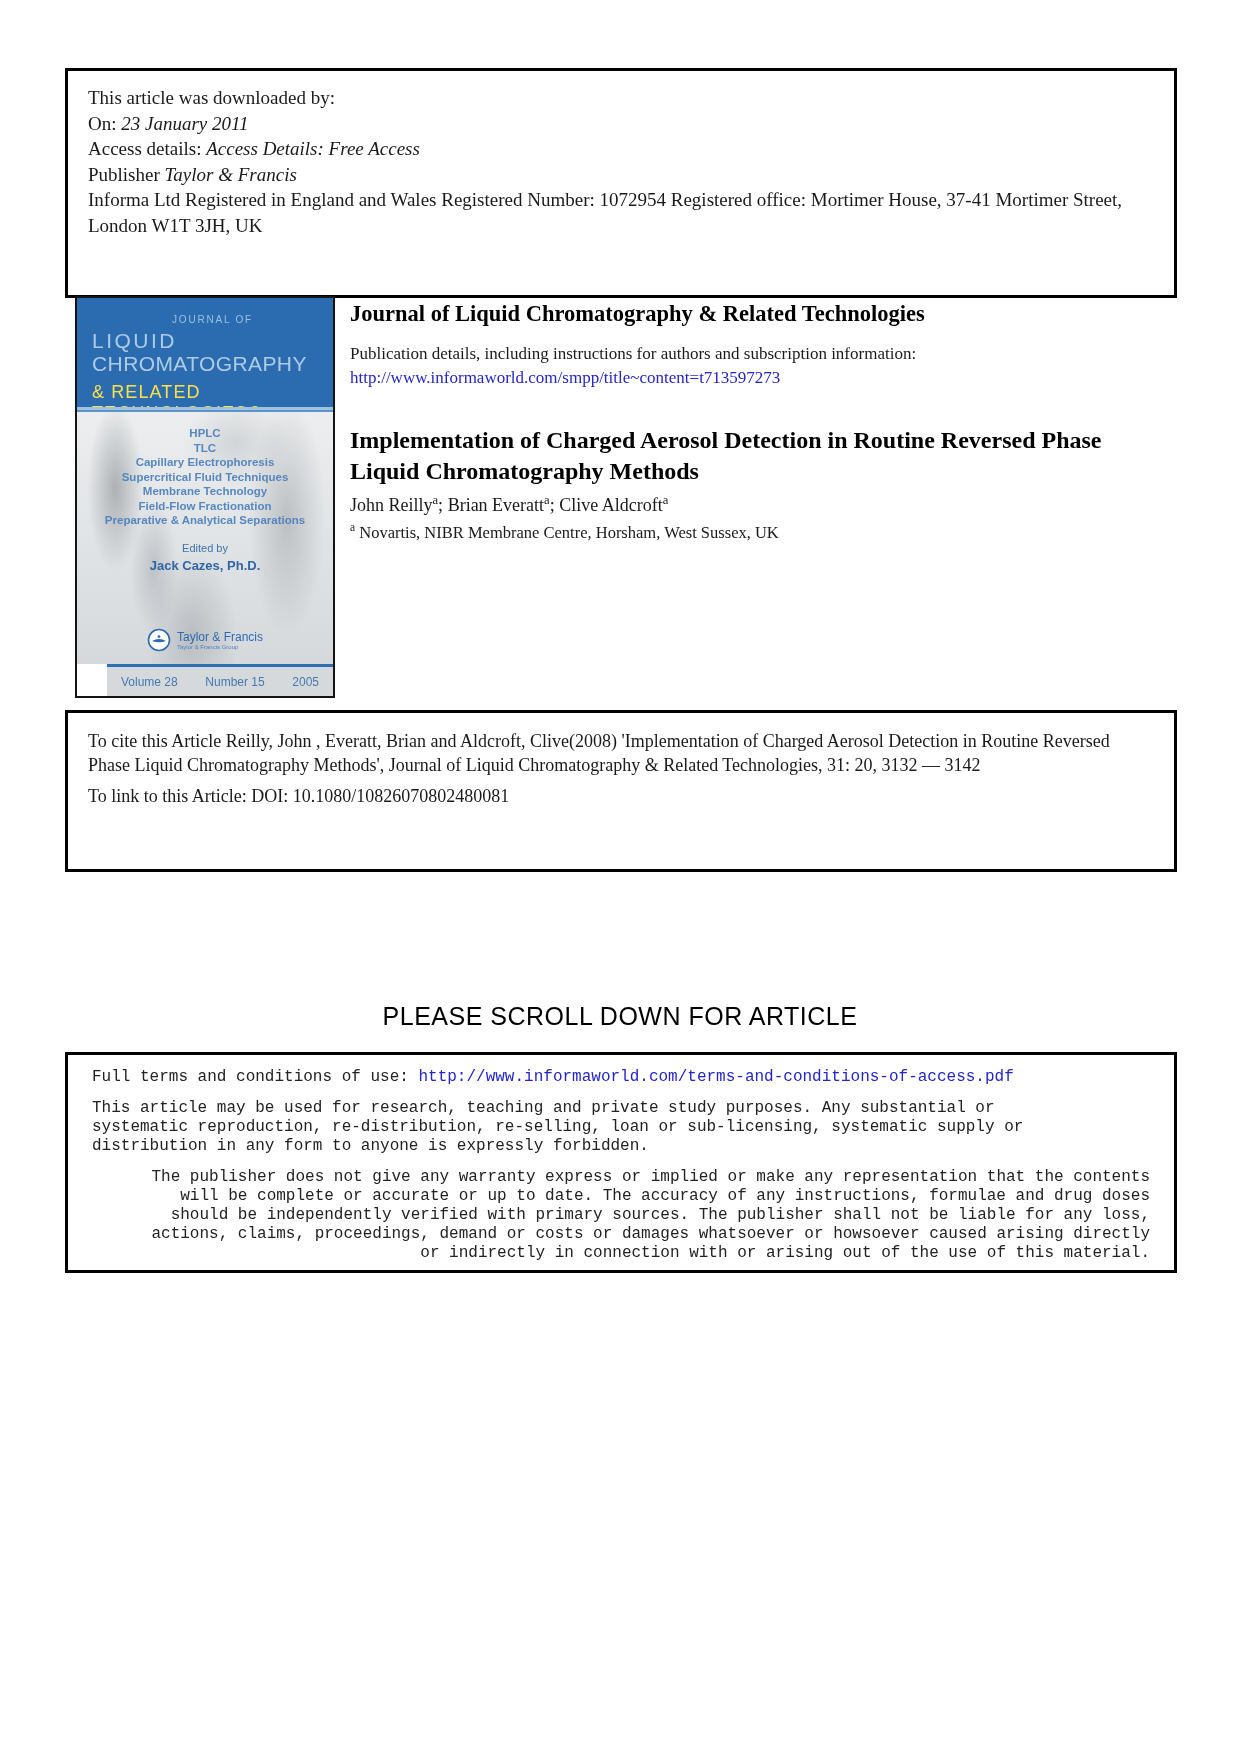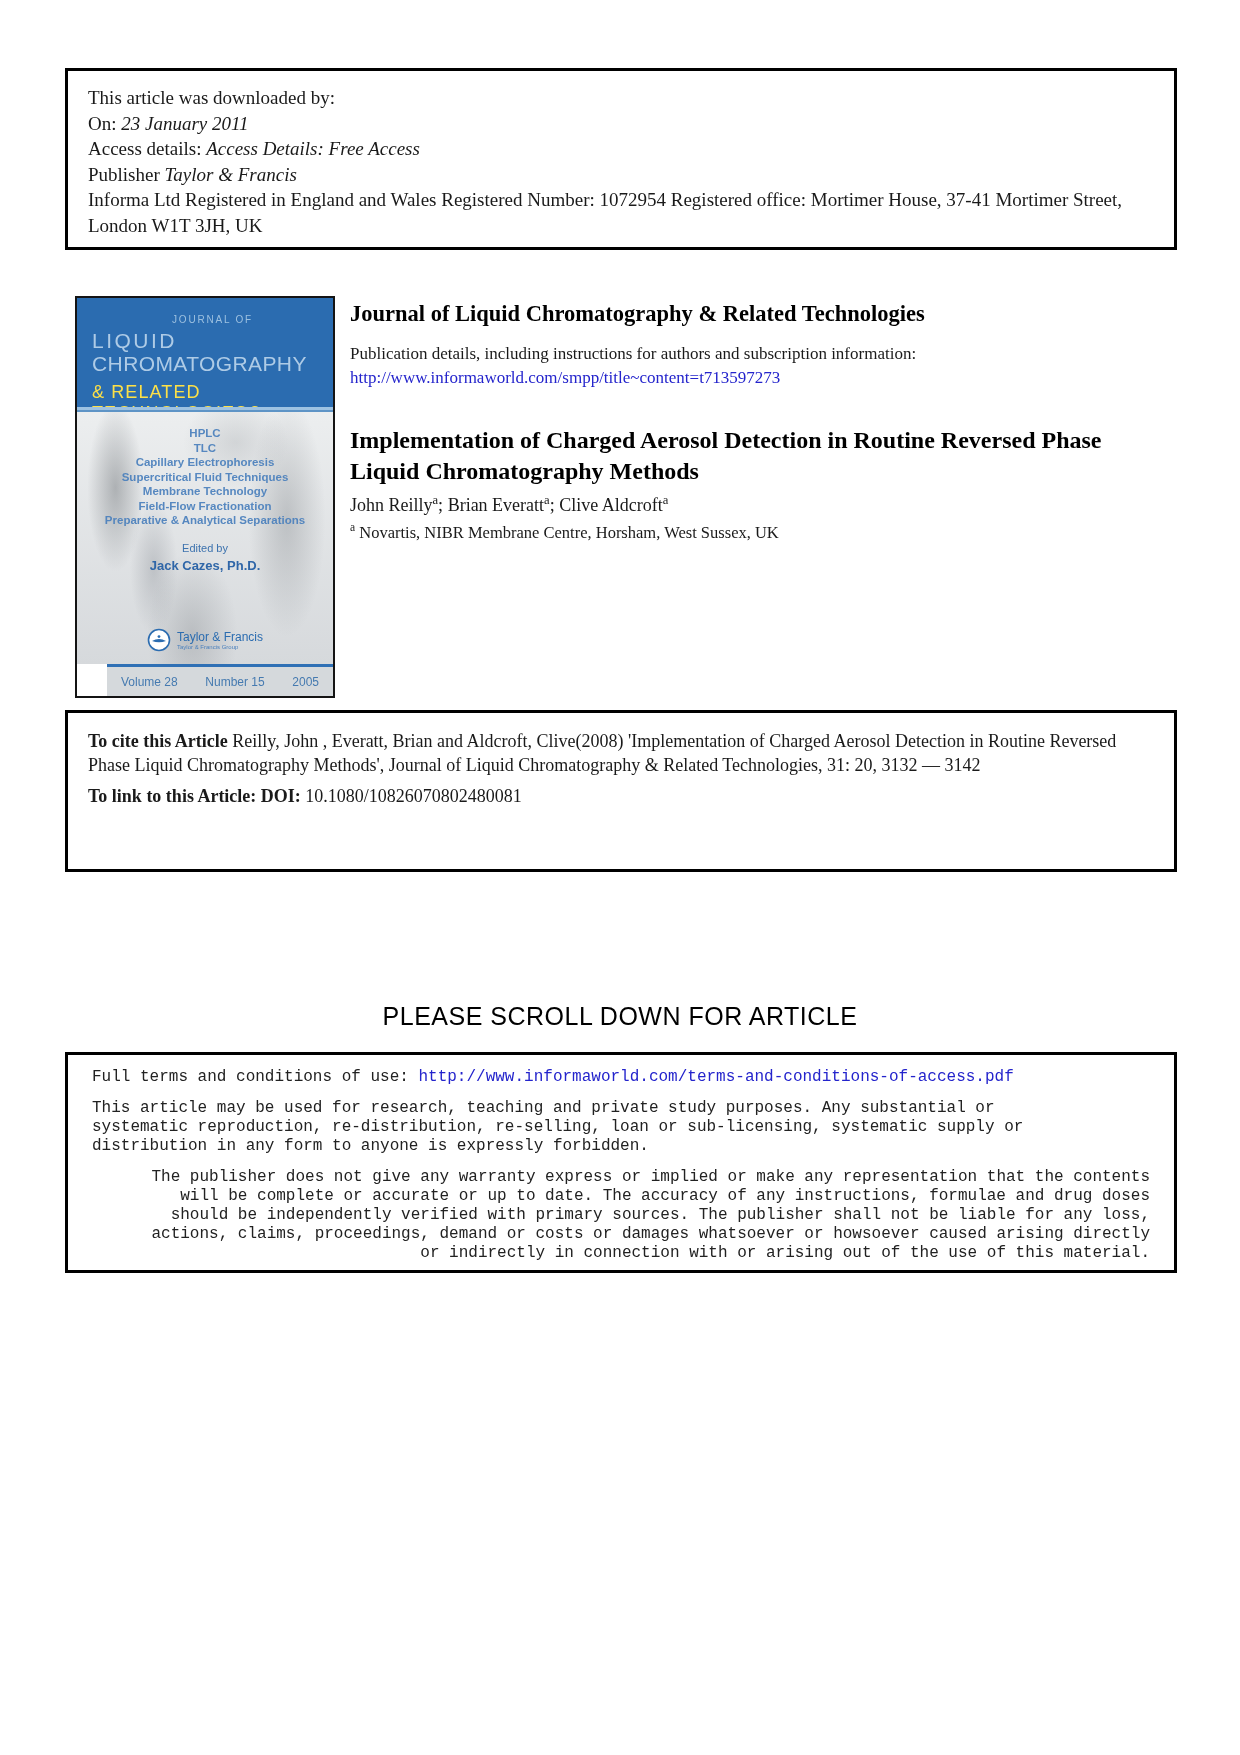--- a/index.html
+++ b/index.html
@@ -1,20 +1,20 @@
 <!DOCTYPE html>
 <html><head>
 <meta charset="utf-8">
 <style>
   html,body{margin:0;padding:0;background:#ffffff;}
   .page{position:relative;width:1240px;height:1755px;background:#ffffff;overflow:hidden;
         font-family:"Liberation Serif","DejaVu Serif",serif;color:#111;}
 
   
-  .download-box{position:absolute;left:65px;top:68px;width:1112px;height:182px;
+  .download-box{position:absolute;left:65px;top:68px;width:1112px;height:230px;
     border:3px solid #000;box-sizing:border-box;padding:14px 20px;
     font-size:19px;line-height:25.5px;color:#1a1a1a;}
   .download-box p{margin:0;}
   .ital{font-style:italic;}
 
   
   .cover{position:absolute;left:75px;top:296px;width:260px;height:402px;
     border:2px solid #141414;box-sizing:border-box;display:flex;flex-direction:column;
     font-family:"Liberation Sans","DejaVu Sans",sans-serif;}
   .cover-header{background:#2b6cb0;height:109px;padding:16px 0 0 15px;box-sizing:border-box;color:#aecbe6;}
@@ -55,21 +55,21 @@
   .authors sup{font-size:70%;}
   .affiliation{margin:5px 0 0 0;font-size:16.5px;color:#1a1a1a;}
   .affiliation sup{font-size:70%;}
 
   
   .cite-box{position:absolute;left:65px;top:710px;width:1112px;min-height:162px;
     border:3px solid #000;box-sizing:border-box;padding:16px 20px 14px 20px;
     font-size:18px;line-height:24px;color:#1a1a1a;}
   .cite-box p{margin:0;}
   .cite-box .group{margin-bottom:7px;}
-  .bold{font-weight:bold;text-align:center;}
+  .bold{font-weight:normal;text-align:center;}
 
   
   .scroll-notice{position:absolute;left:0;top:1002px;width:1240px;text-align:center;
     font-family:"Liberation Sans","DejaVu Sans",sans-serif;font-size:25px;color:#000;letter-spacing:0.5px;}
 
   
   .terms-box{position:absolute;left:65px;top:1052px;width:1112px;height:221px;
     border:3px solid #000;box-sizing:border-box;padding:13px 24px;
     font-family:"Liberation Mono","DejaVu Sans Mono",monospace;
     font-size:16px;line-height:19px;color:#222;}

